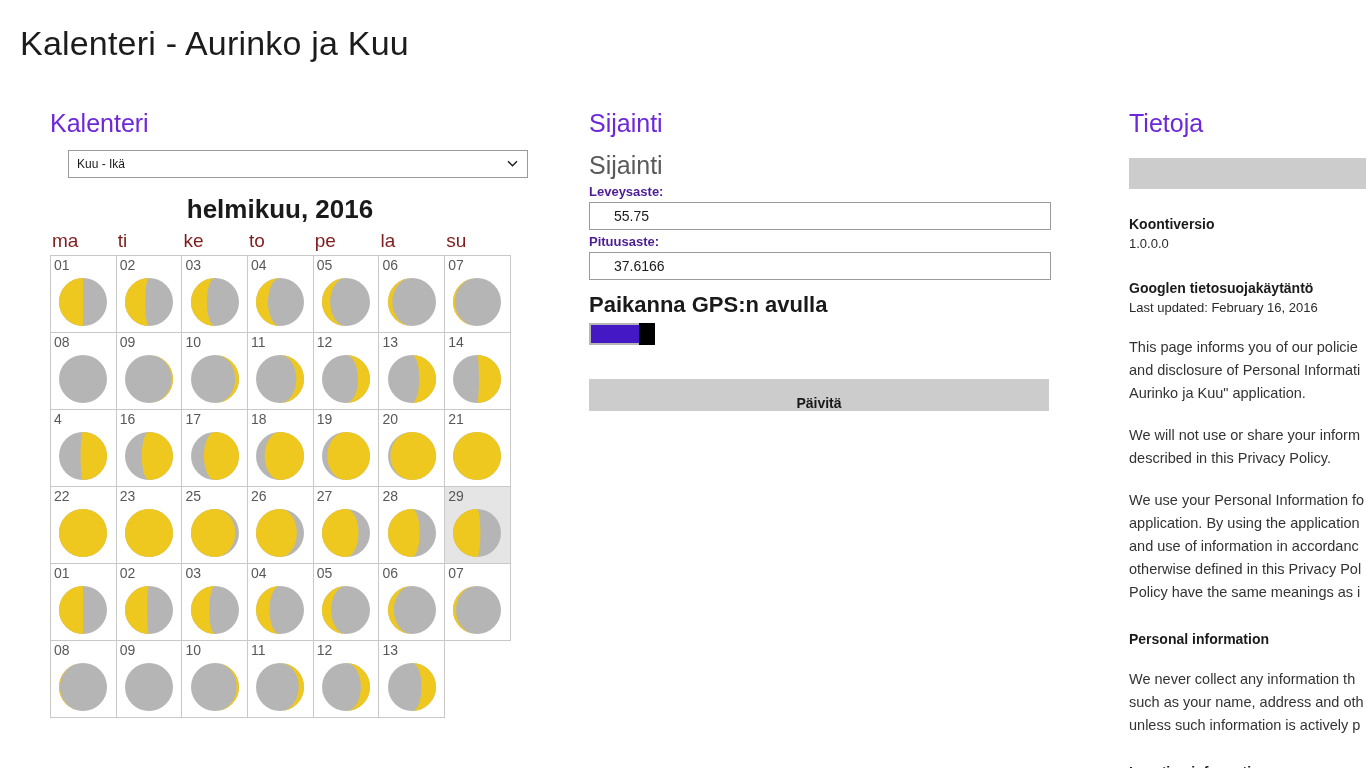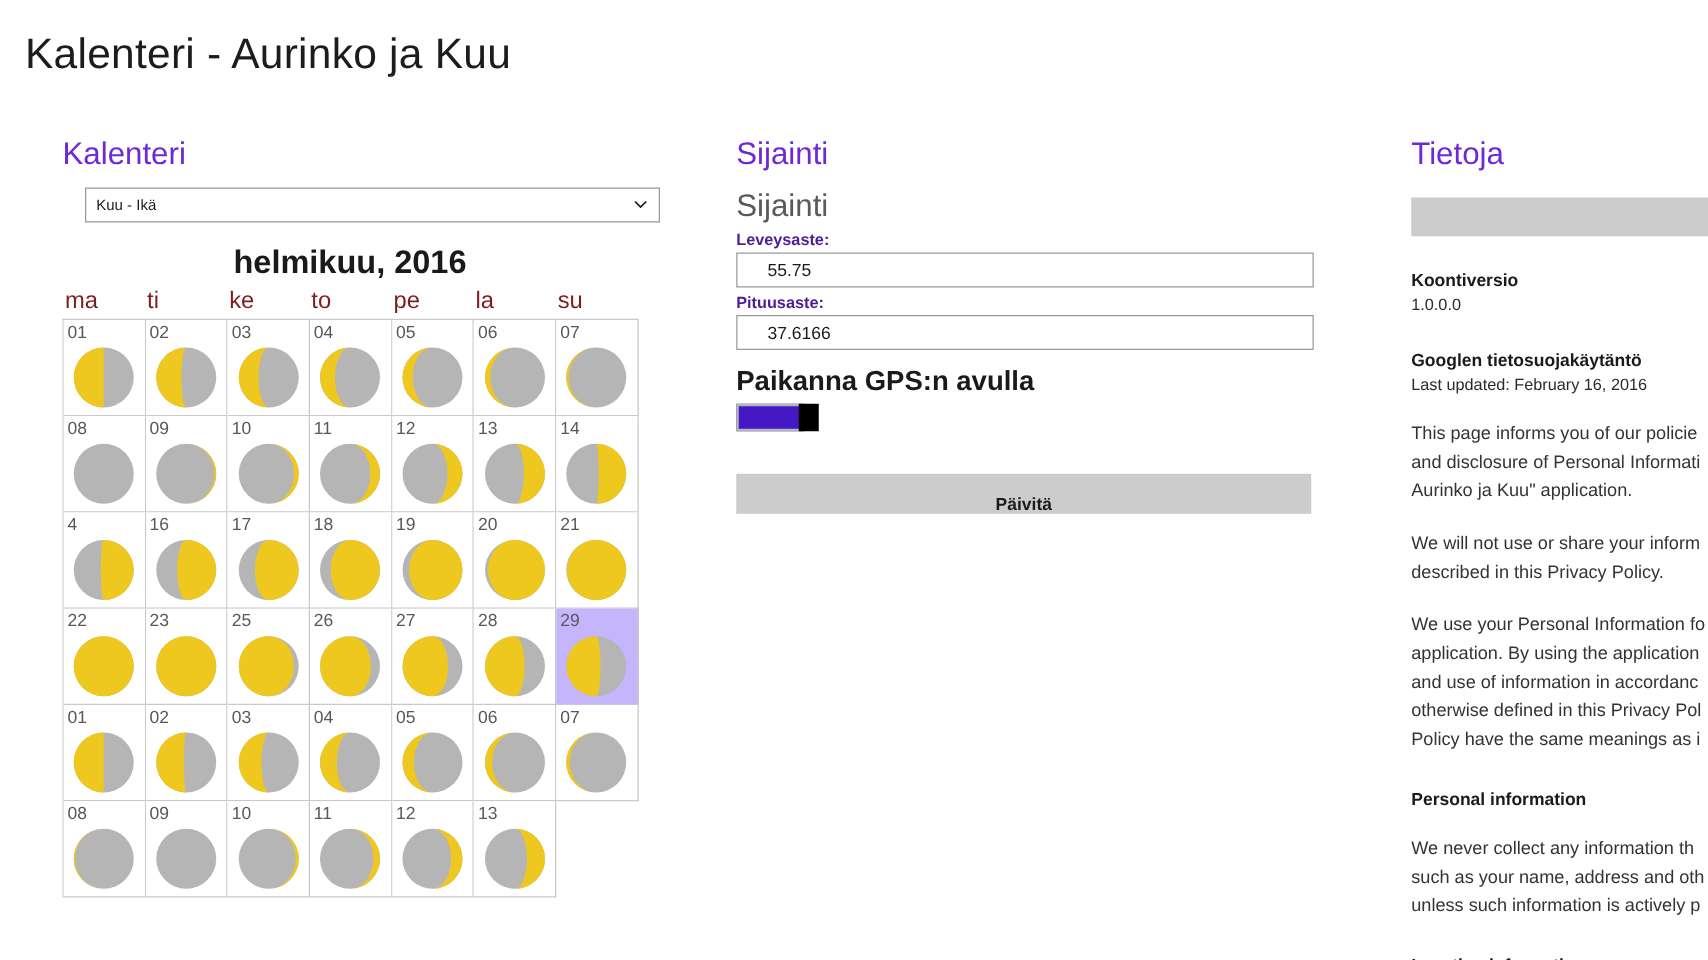--- a/index.html
+++ b/index.html
@@ -103,21 +103,21 @@
   }
   .day-cell {
     width: 65.7px;
     height: 77px;
     box-sizing: border-box;
     border-right: 1px solid #c9c9c9;
     border-bottom: 1px solid #c9c9c9;
     position: relative;
     background: #ffffff;
   }
-  .day-cell.selected { background: #c4b5fd; padding-left: 24px; }
+  .day-cell.selected { background: #e5e5e5; padding-left: 24px; }
   .day-num {
     position: absolute;
     left: 3px;
     top: 1px;
     font-size: 14px;
     font-weight: normal;
     color: #585858;
     line-height: 16px;
   }
   .moon {

